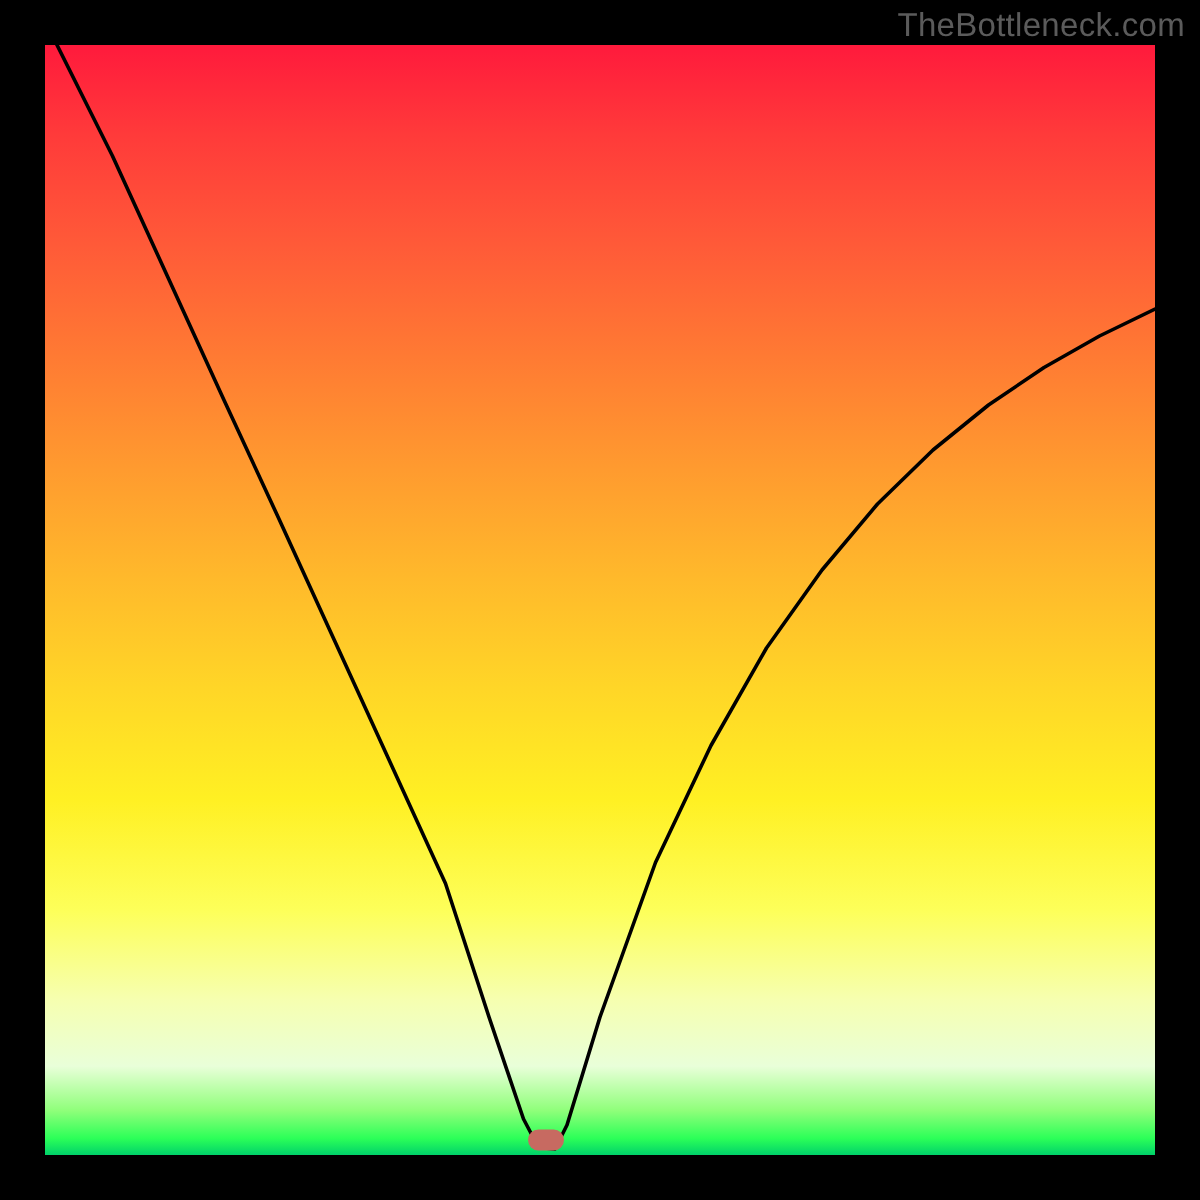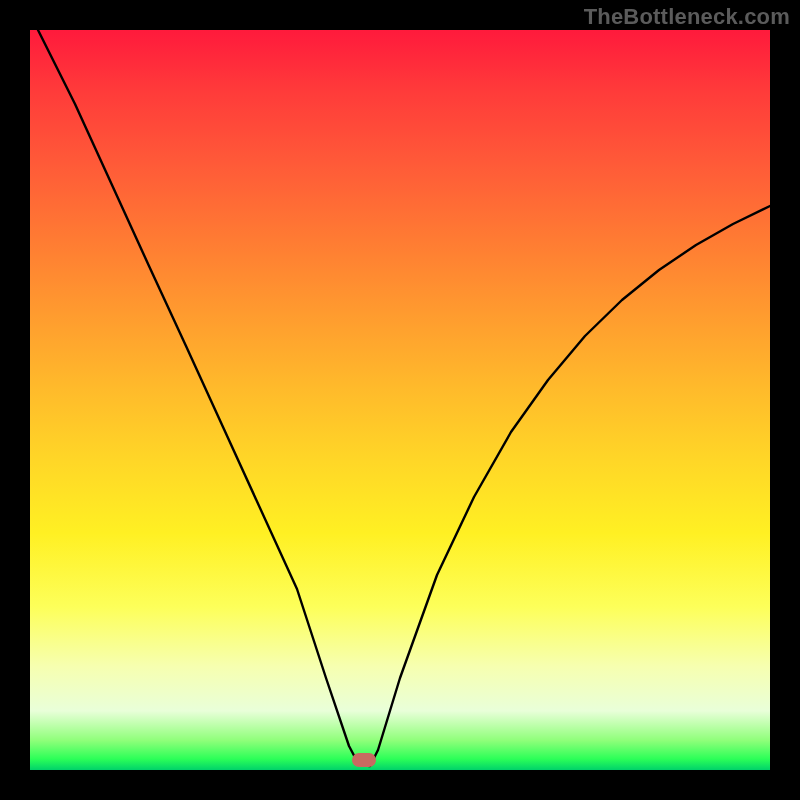--- a/index.html
+++ b/index.html
@@ -35,21 +35,21 @@
       #2cff58 98.5%,
       #00d26a 100%
     );
   }
   .watermark {
     position: absolute;
     top: 4px;
     right: 10px;
     color: #5b5b5b;
     font-size: 22px;
-    font-weight: 700;
+    font-weight: 400;
     letter-spacing: 0.2px;
     z-index: 10;
   }
   svg.curve {
     position: absolute;
     left: 0;
     top: 0;
     width: 740px;
     height: 740px;
   }

